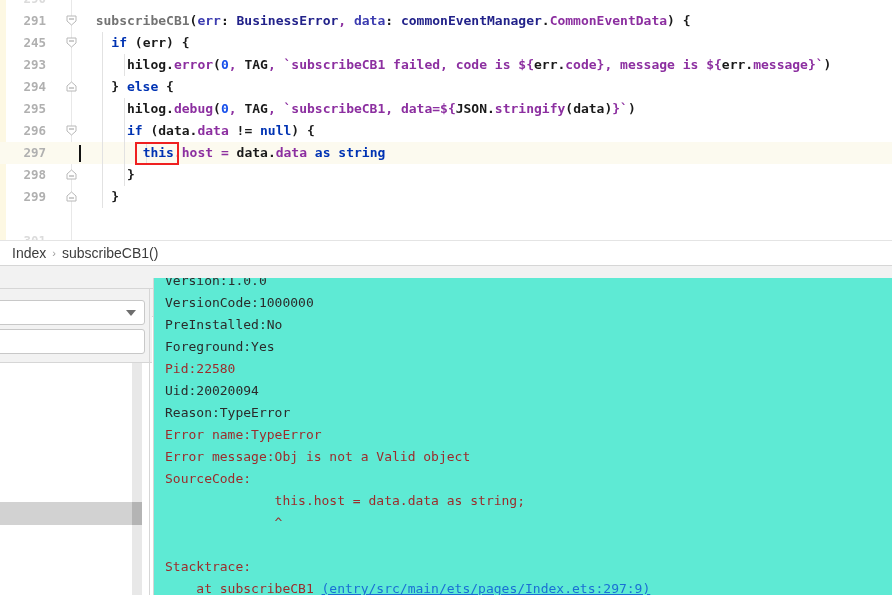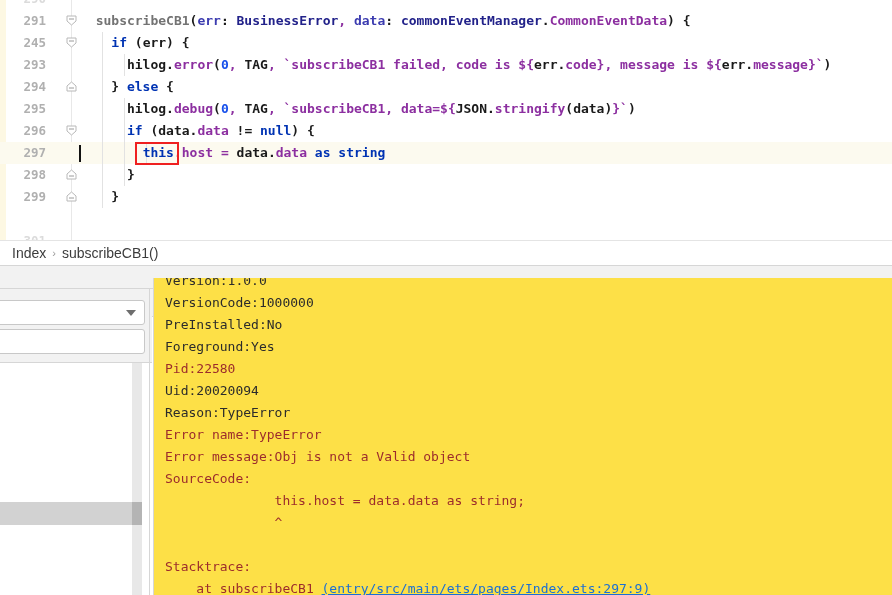--- a/index.html
+++ b/index.html
@@ -130,21 +130,21 @@
     background: #b4b4b4;
   }
   #side-divider {
     position: absolute; right: 2px; top: 0; width: 1px; height: 306px;
     background: #d6d6d6;
   }
 
   
   #log-panel {
     position: absolute; left: 153px; top: 278px; width: 739px; height: 317px;
-    background: #fde047; overflow: hidden;
+    background: #5eead4; overflow: hidden;
   }
   #log-panel-border {
     position: absolute; left: 0; top: 0; width: 1px; height: 317px;
     background: #d6d6d6;
   }
   #log-lines {
     position: absolute; left: 12px; top: -8px;
     font-family: "DejaVu Sans Mono", monospace; font-size: 13px;
     line-height: 22px; white-space: pre;
   }

